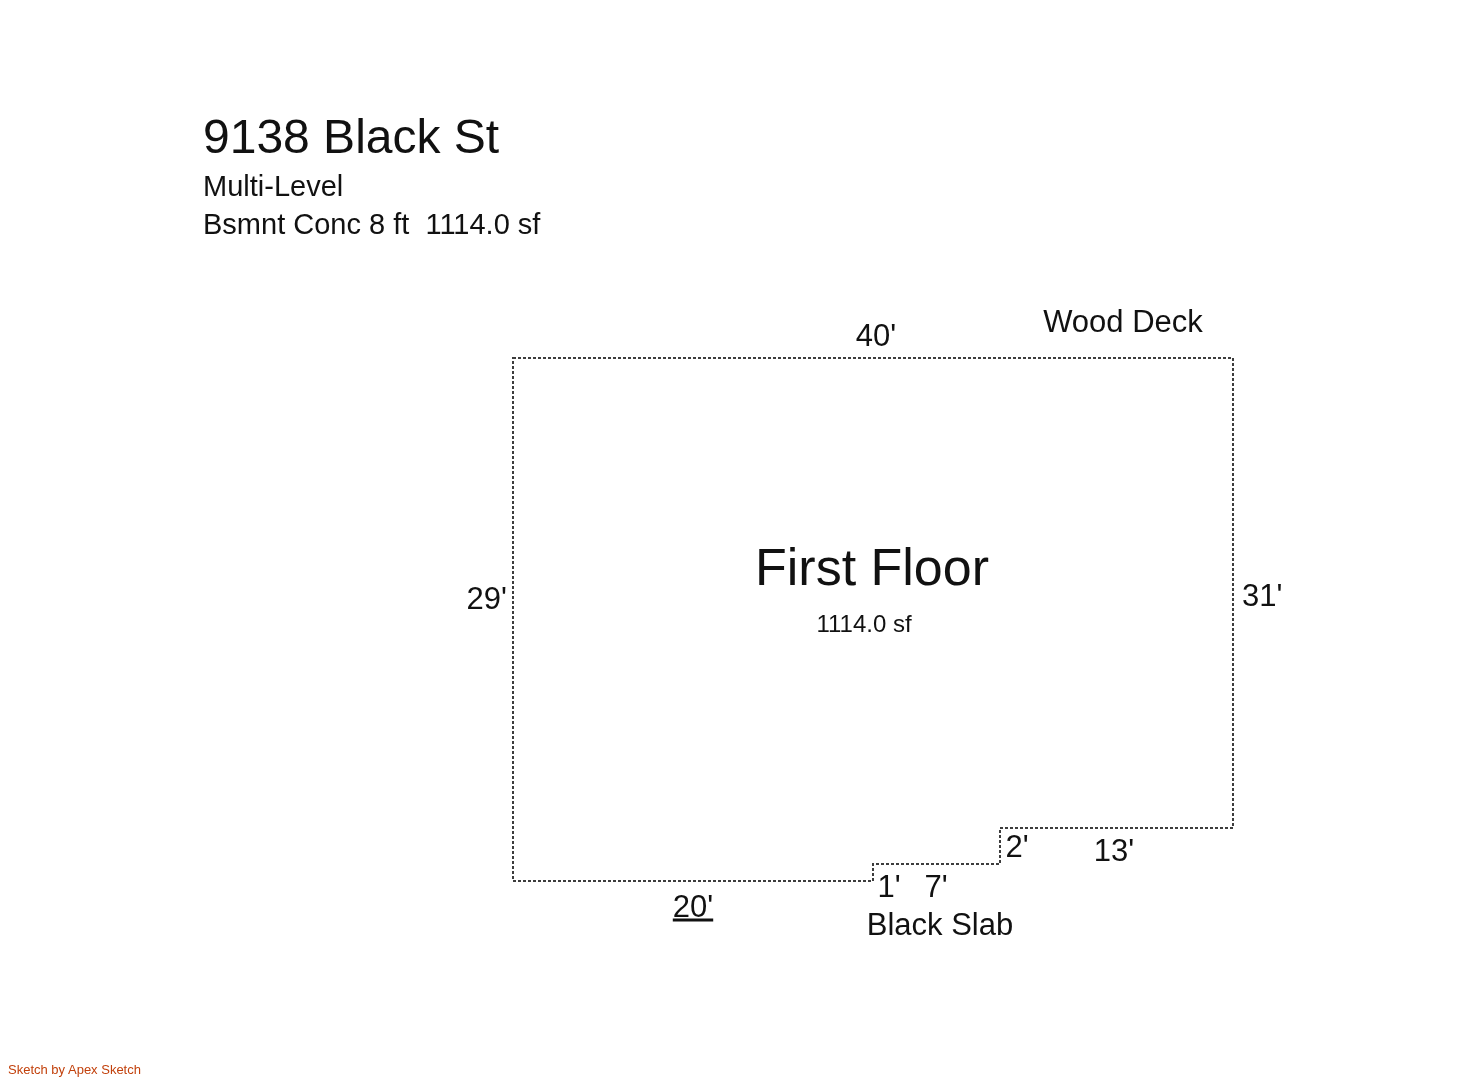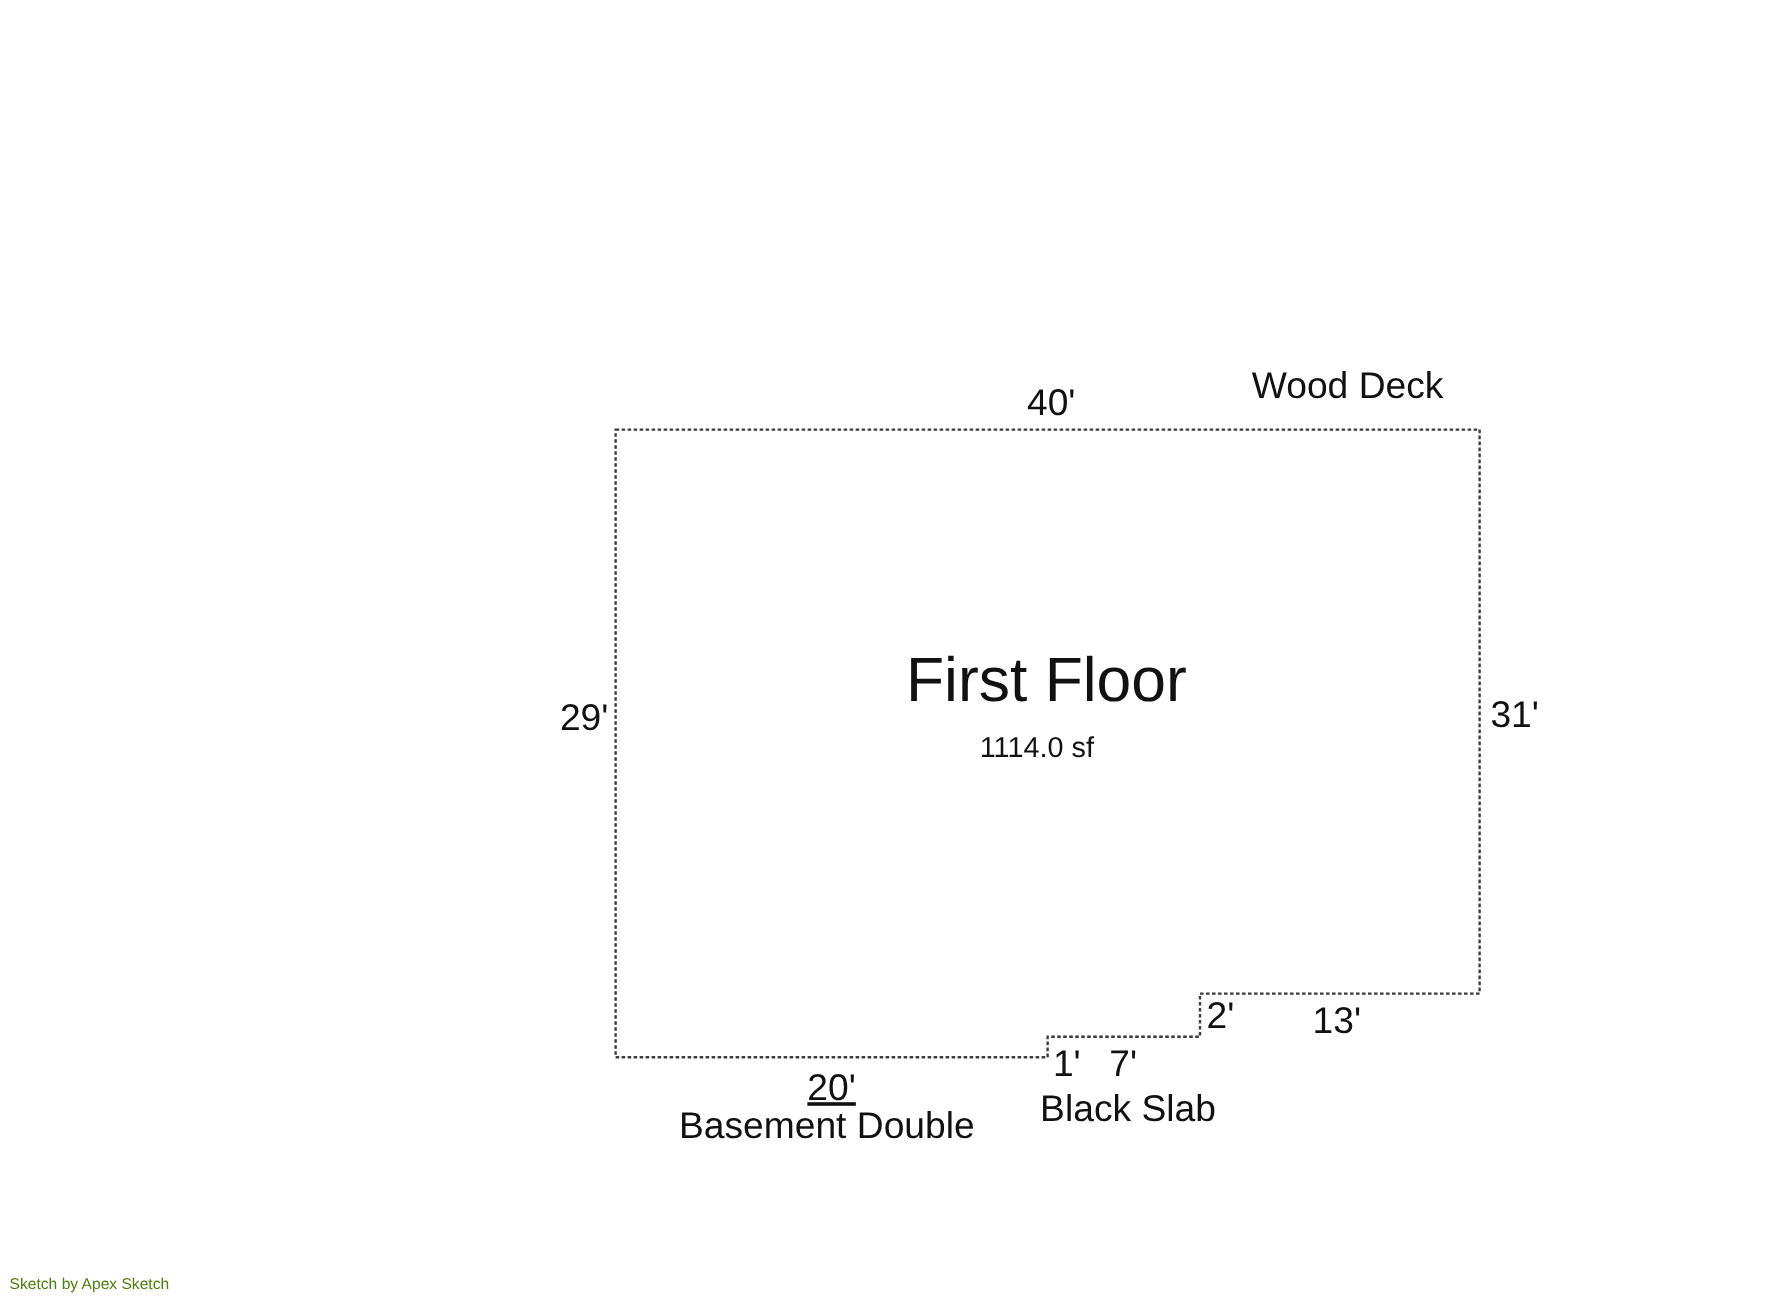--- a/index.html
+++ b/index.html
@@ -66,45 +66,49 @@
   }
   .room-area {
     font-size: 24px;
   }
   .credit {
     position: absolute;
     left: 8px;
     top: 1063px;
     font-size: 13px;
     line-height: 1.1;
-    color: #4d7c0f;
+    color: #c2410c;
   }
 </style>
 </head>
 <body>
 
 <div class="canvas">
 
+  <div class="header-block">
+    <div class="address-title">9138 Black St</div>
+    <div class="level-label">Multi-Level</div>
+    <div class="basement-label">Bsmnt Conc 8 ft  1114.0 sf</div>
+  </div>
 
   <svg class="plan-svg" viewBox="0 0 1472 1080">
     <polygon fill="none" stroke-width="2" stroke-dasharray="3 2" points="513,358 1233,358 1233,828 1000,828 1000,864 873,864 873,881 513,881" stroke="#3d3d3d"></polygon>
   </svg>
 
   <div class="lbl" style="left:876px; top:335px;">40'</div>
   <div class="lbl" style="left:1123px; top:321px;">Wood Deck</div>
   <div class="lbl right-anchor" style="left:507px; top:598px;">29'</div>
   <div class="lbl left-anchor" style="left:1242px; top:595px;">31'</div>
 
   <div class="lbl room-name" style="left:872px; top:567px;">First Floor</div>
   <div class="lbl room-area" style="left:864px; top:624px;">1114.0 sf</div>
 
   <div class="lbl" style="left:889px; top:886px;">1'</div>
   <div class="lbl" style="left:936px; top:886px;">7'</div>
   <div class="lbl" style="left:1017px; top:846px;">2'</div>
   <div class="lbl" style="left:1114px; top:850px;">13'</div>
 
   <div class="lbl" style="left:693px; top:906px;text-decoration:underline;">20'</div>
-  <div class="lbl" style="left:689px; top:938px;">Basement Double</div>
   <div class="lbl" style="left:940px; top:924px;">Black Slab</div>
 
   <div class="credit">Sketch by Apex Sketch</div>
 
 </div>
 
 </body></html>

